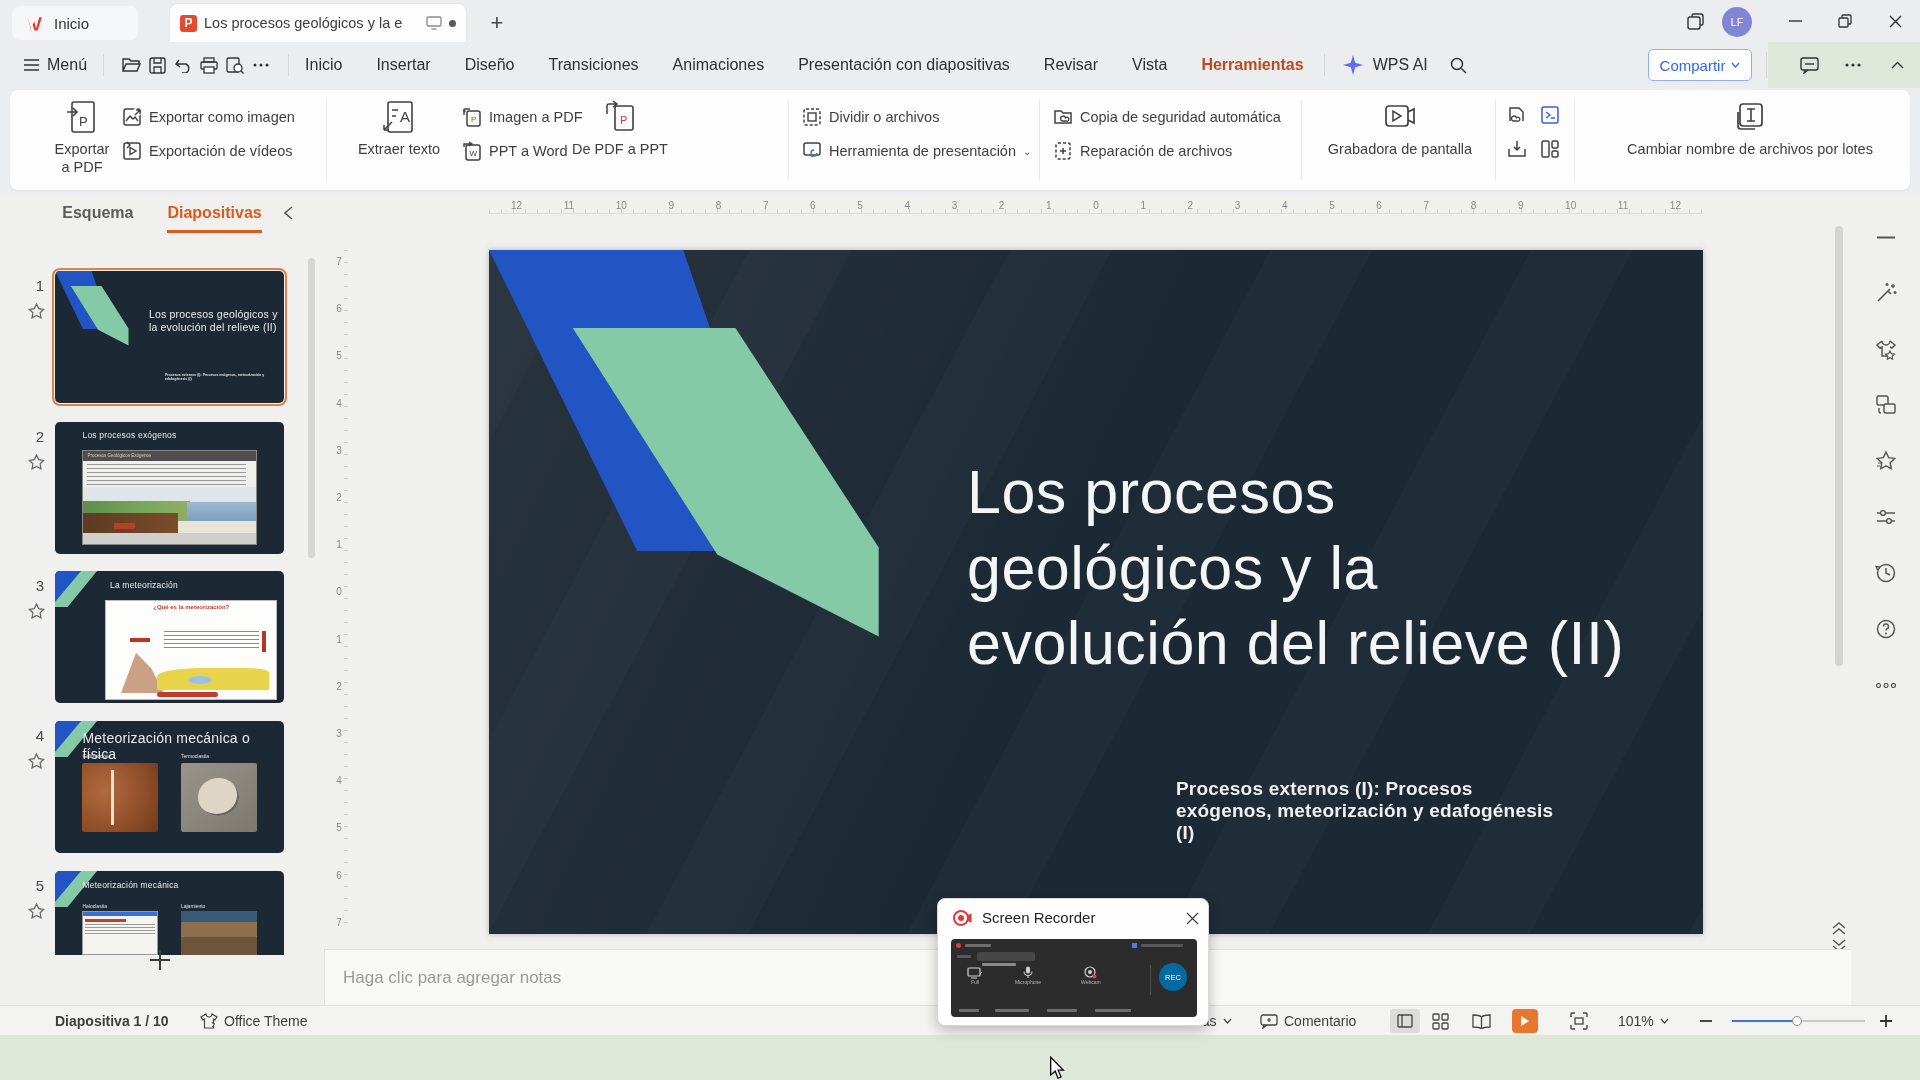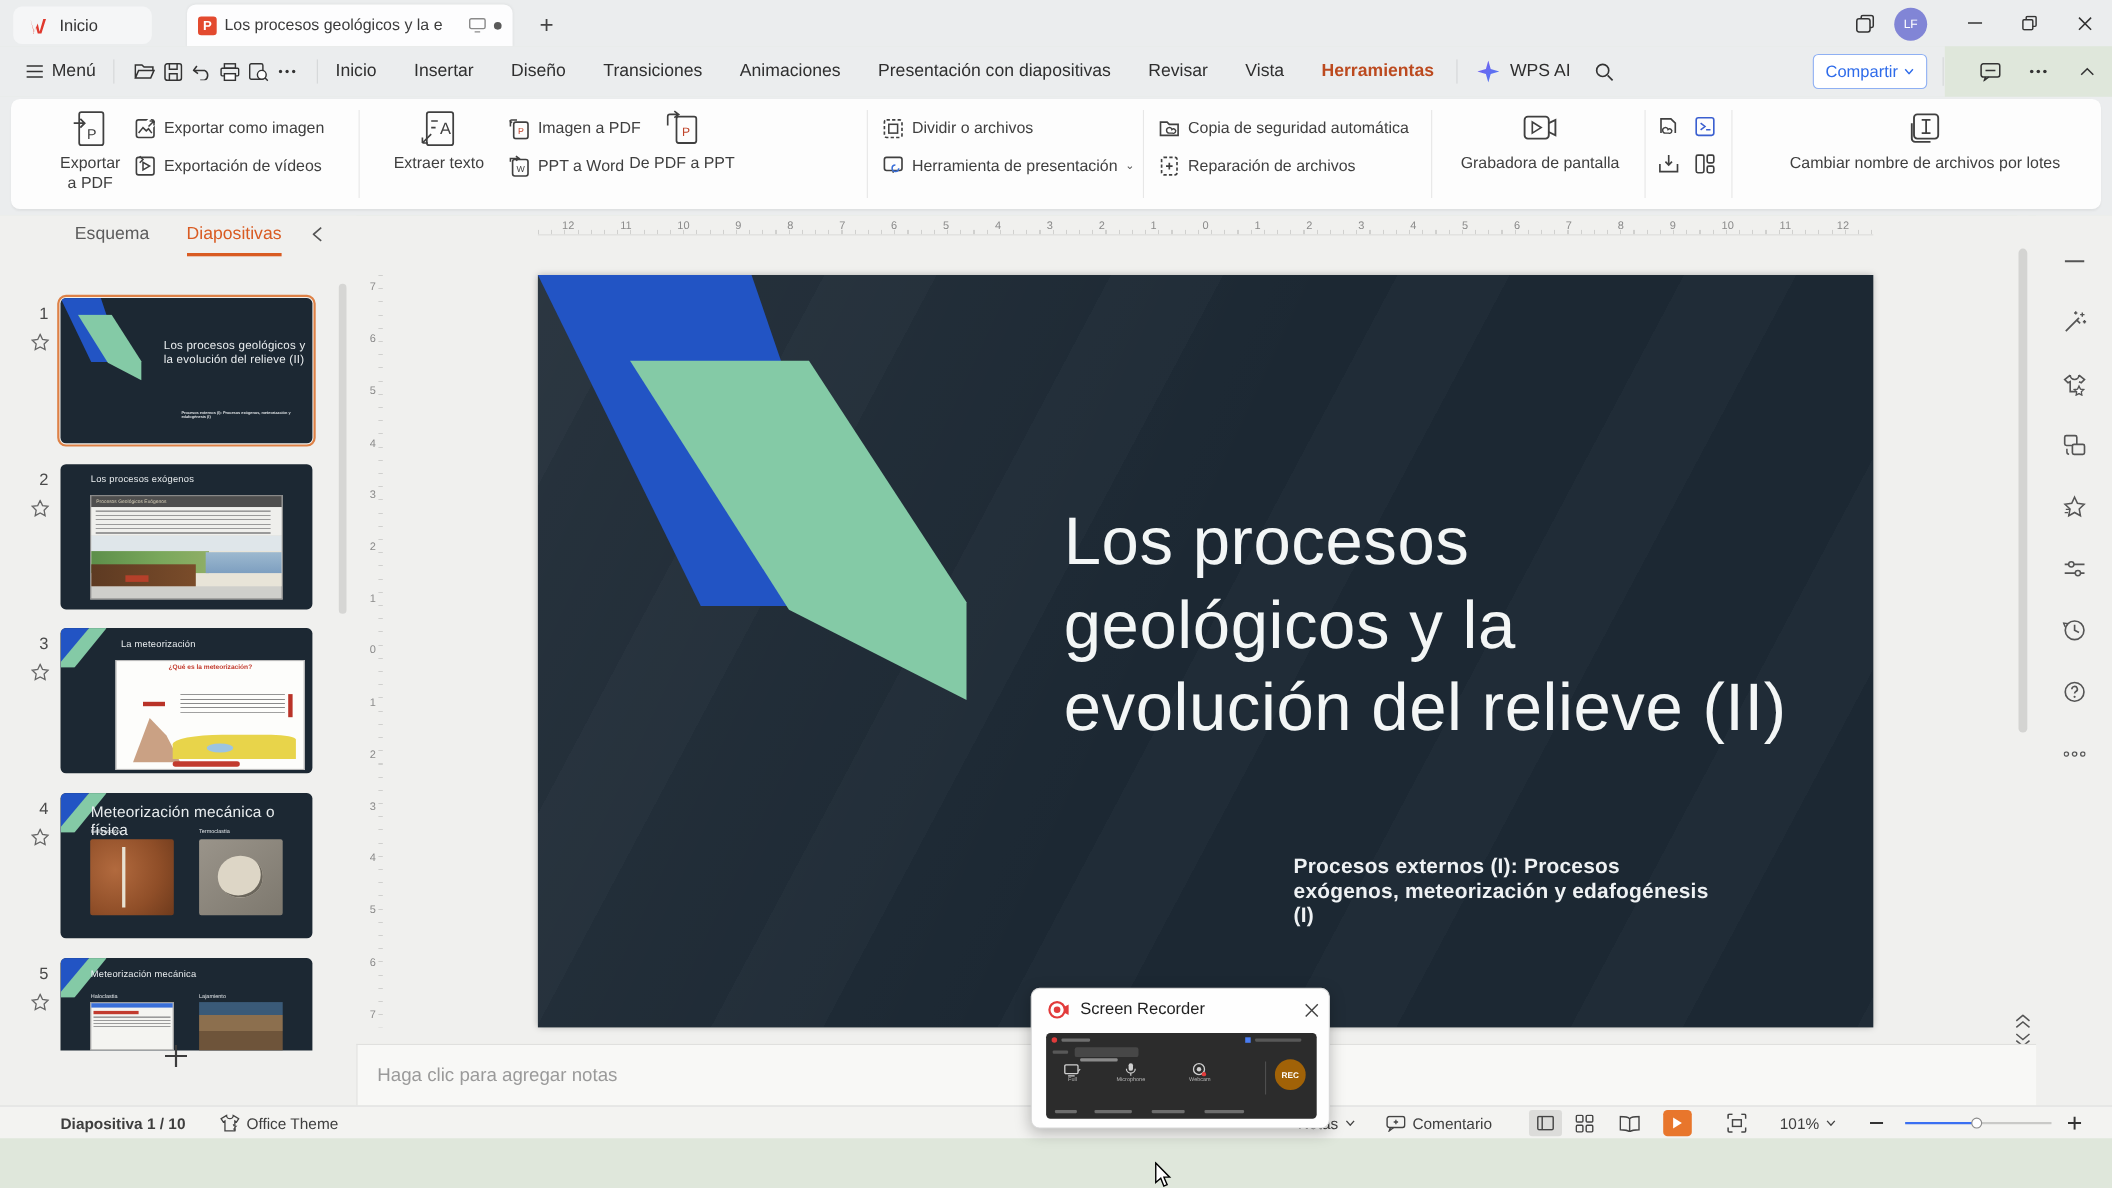--- a/index.html
+++ b/index.html
@@ -112,22 +112,22 @@
   
   .taskbar { left:0; top:1035px; width:1920px; height:45px; background:#dfe7db; }
 
   
   .popup { left:937px; top:898px; width:272px; height:128px; background:#fefefe; border:1px solid #d8d8d8;
     border-radius:8px; box-shadow:0 4px 14px rgba(0,0,0,.25); z-index:50;}
   .popup-title { font-size:15px; color:#222; }
   .mini { left:13px; top:40px; width:246px; height:78px; background:#2c2c2c; border-radius:4px; overflow:hidden;}
   .bar { background:#6e6e6e; height:3px; border-radius:1px; display:inline-block;}
   .mini-label { font-size:5px; color:#b5b5b5; text-align:center;}
-  .rec-btn { position:absolute; right:10px; top:24px; width:28px; height:28px; background:#a16207; border-radius:50%;
-    color:#fff; font-size:7.5px; font-weight:bold; display:flex; align-items:center; justify-content:center;}
+  .rec-btn { position:absolute; right:10px; top:24px; width:28px; height:28px; background:#0369a1; border-radius:50%;
+    color:#fff; font-size:7.5px; font-weight:normal; display:flex; align-items:center; justify-content:center;}
 </style>
 </head>
 <body>
 
 <div class="a titlebar">
   <div class="a home-tab">
     <svg class="wps-logo" viewBox="0 0 24 24">
         <path d="M2 5l4 14 4-9 2 9 4-14 3 0-5 16h-4l-2-7-3 7H6L2 5z" fill="currentColor"></path>
       </svg>
     <span class="home-tab-label">Inicio</span>
@@ -423,21 +423,21 @@
         <path d="M17 9h8M21 9v12M17 21h8" stroke="#404040" stroke-width="1.6"></path>
         <path d="M8 12v14a3 3 0 003 3h14" fill="none" stroke="#404040" stroke-width="1.7"></path>
       </svg>
     <span class="rbig-label">Cambiar nombre de archivos por lotes</span>
   </div>
 </div>
 
 <div class="a workspace"></div>
 
 <div class="a sidebar">
-  <div class="a" style="left:0; top:8px; width:324px; display:flex; gap:34px; justify-content:center;">
+  <div class="a" style="left:0; top:8px; width:324px; display:flex; gap:34px; justify-content:center;font-weight:bold;">
     <span class="pane-tab">Esquema</span>
     <span class="pane-tab active">Diapositivas</span>
   </div>
   <div class="a" style="left:284px; top:10px;">
     <svg width="9" height="14" viewBox="0 0 9 14">
         <path d="M8 1L1 7l7 6" fill="none" stroke="#555" stroke-width="1.5"></path>
       </svg>
   </div>
 
   <div class="a" style="left:24px; top:75px;">

